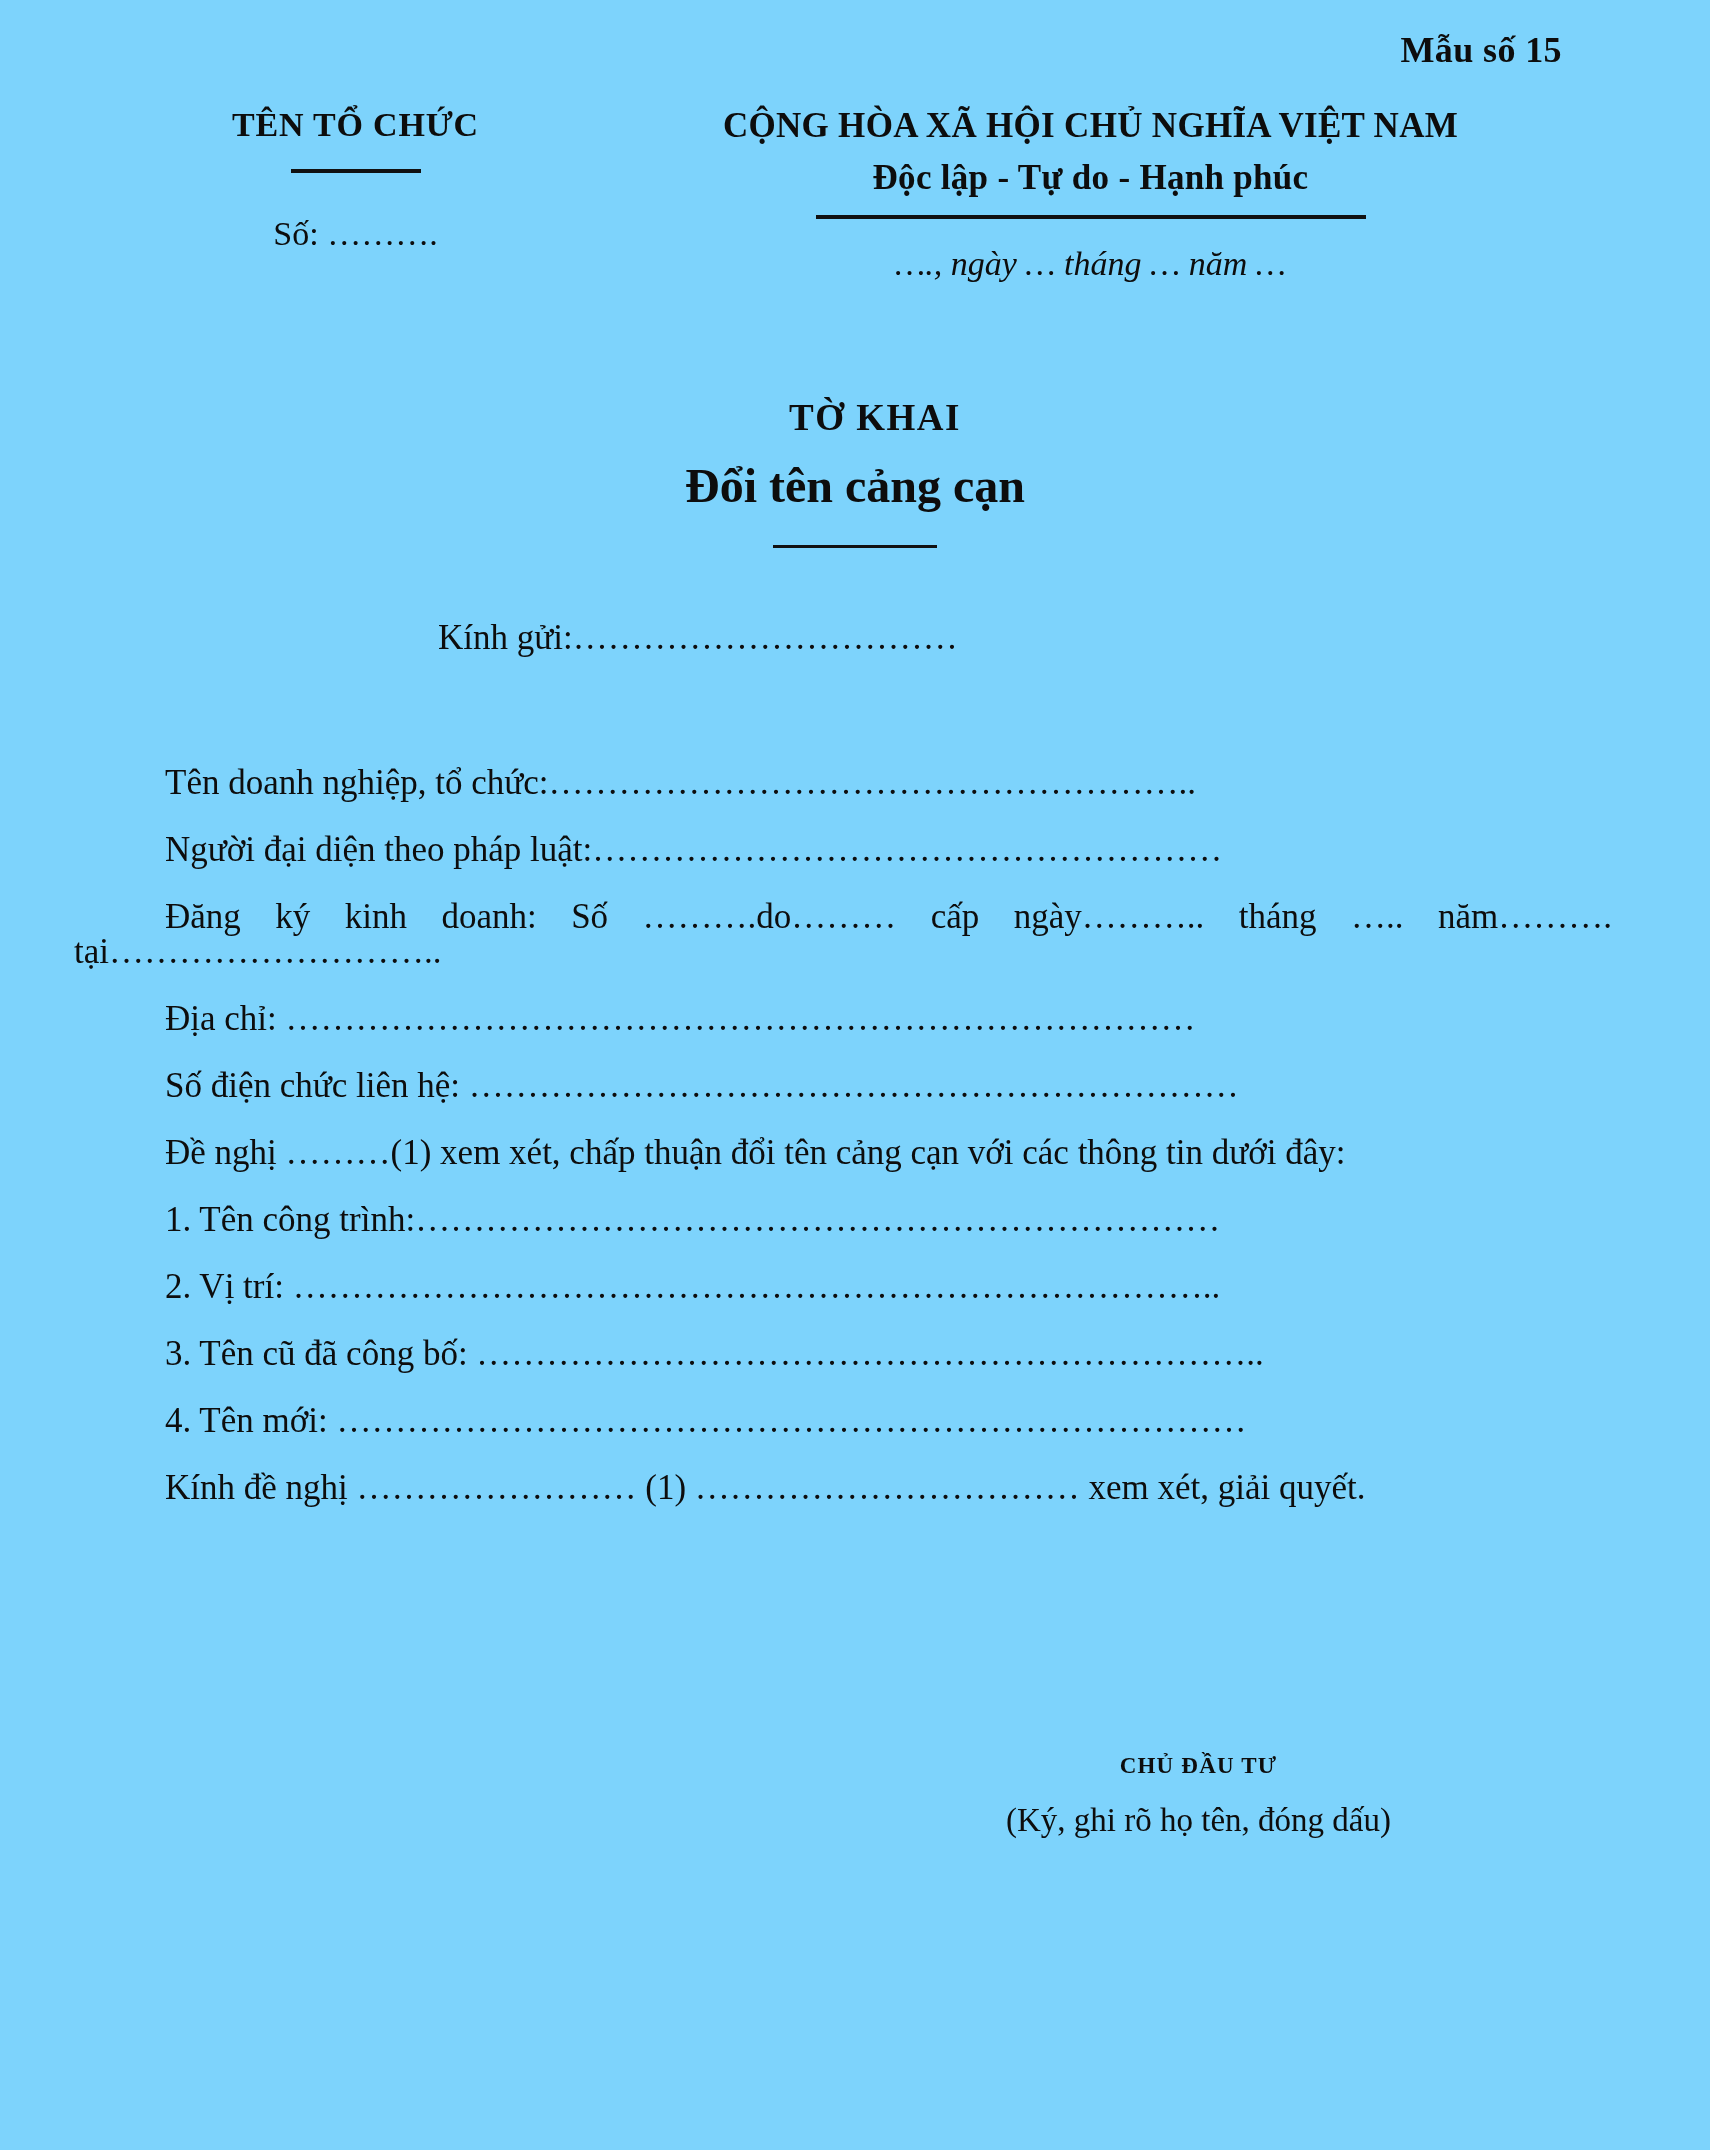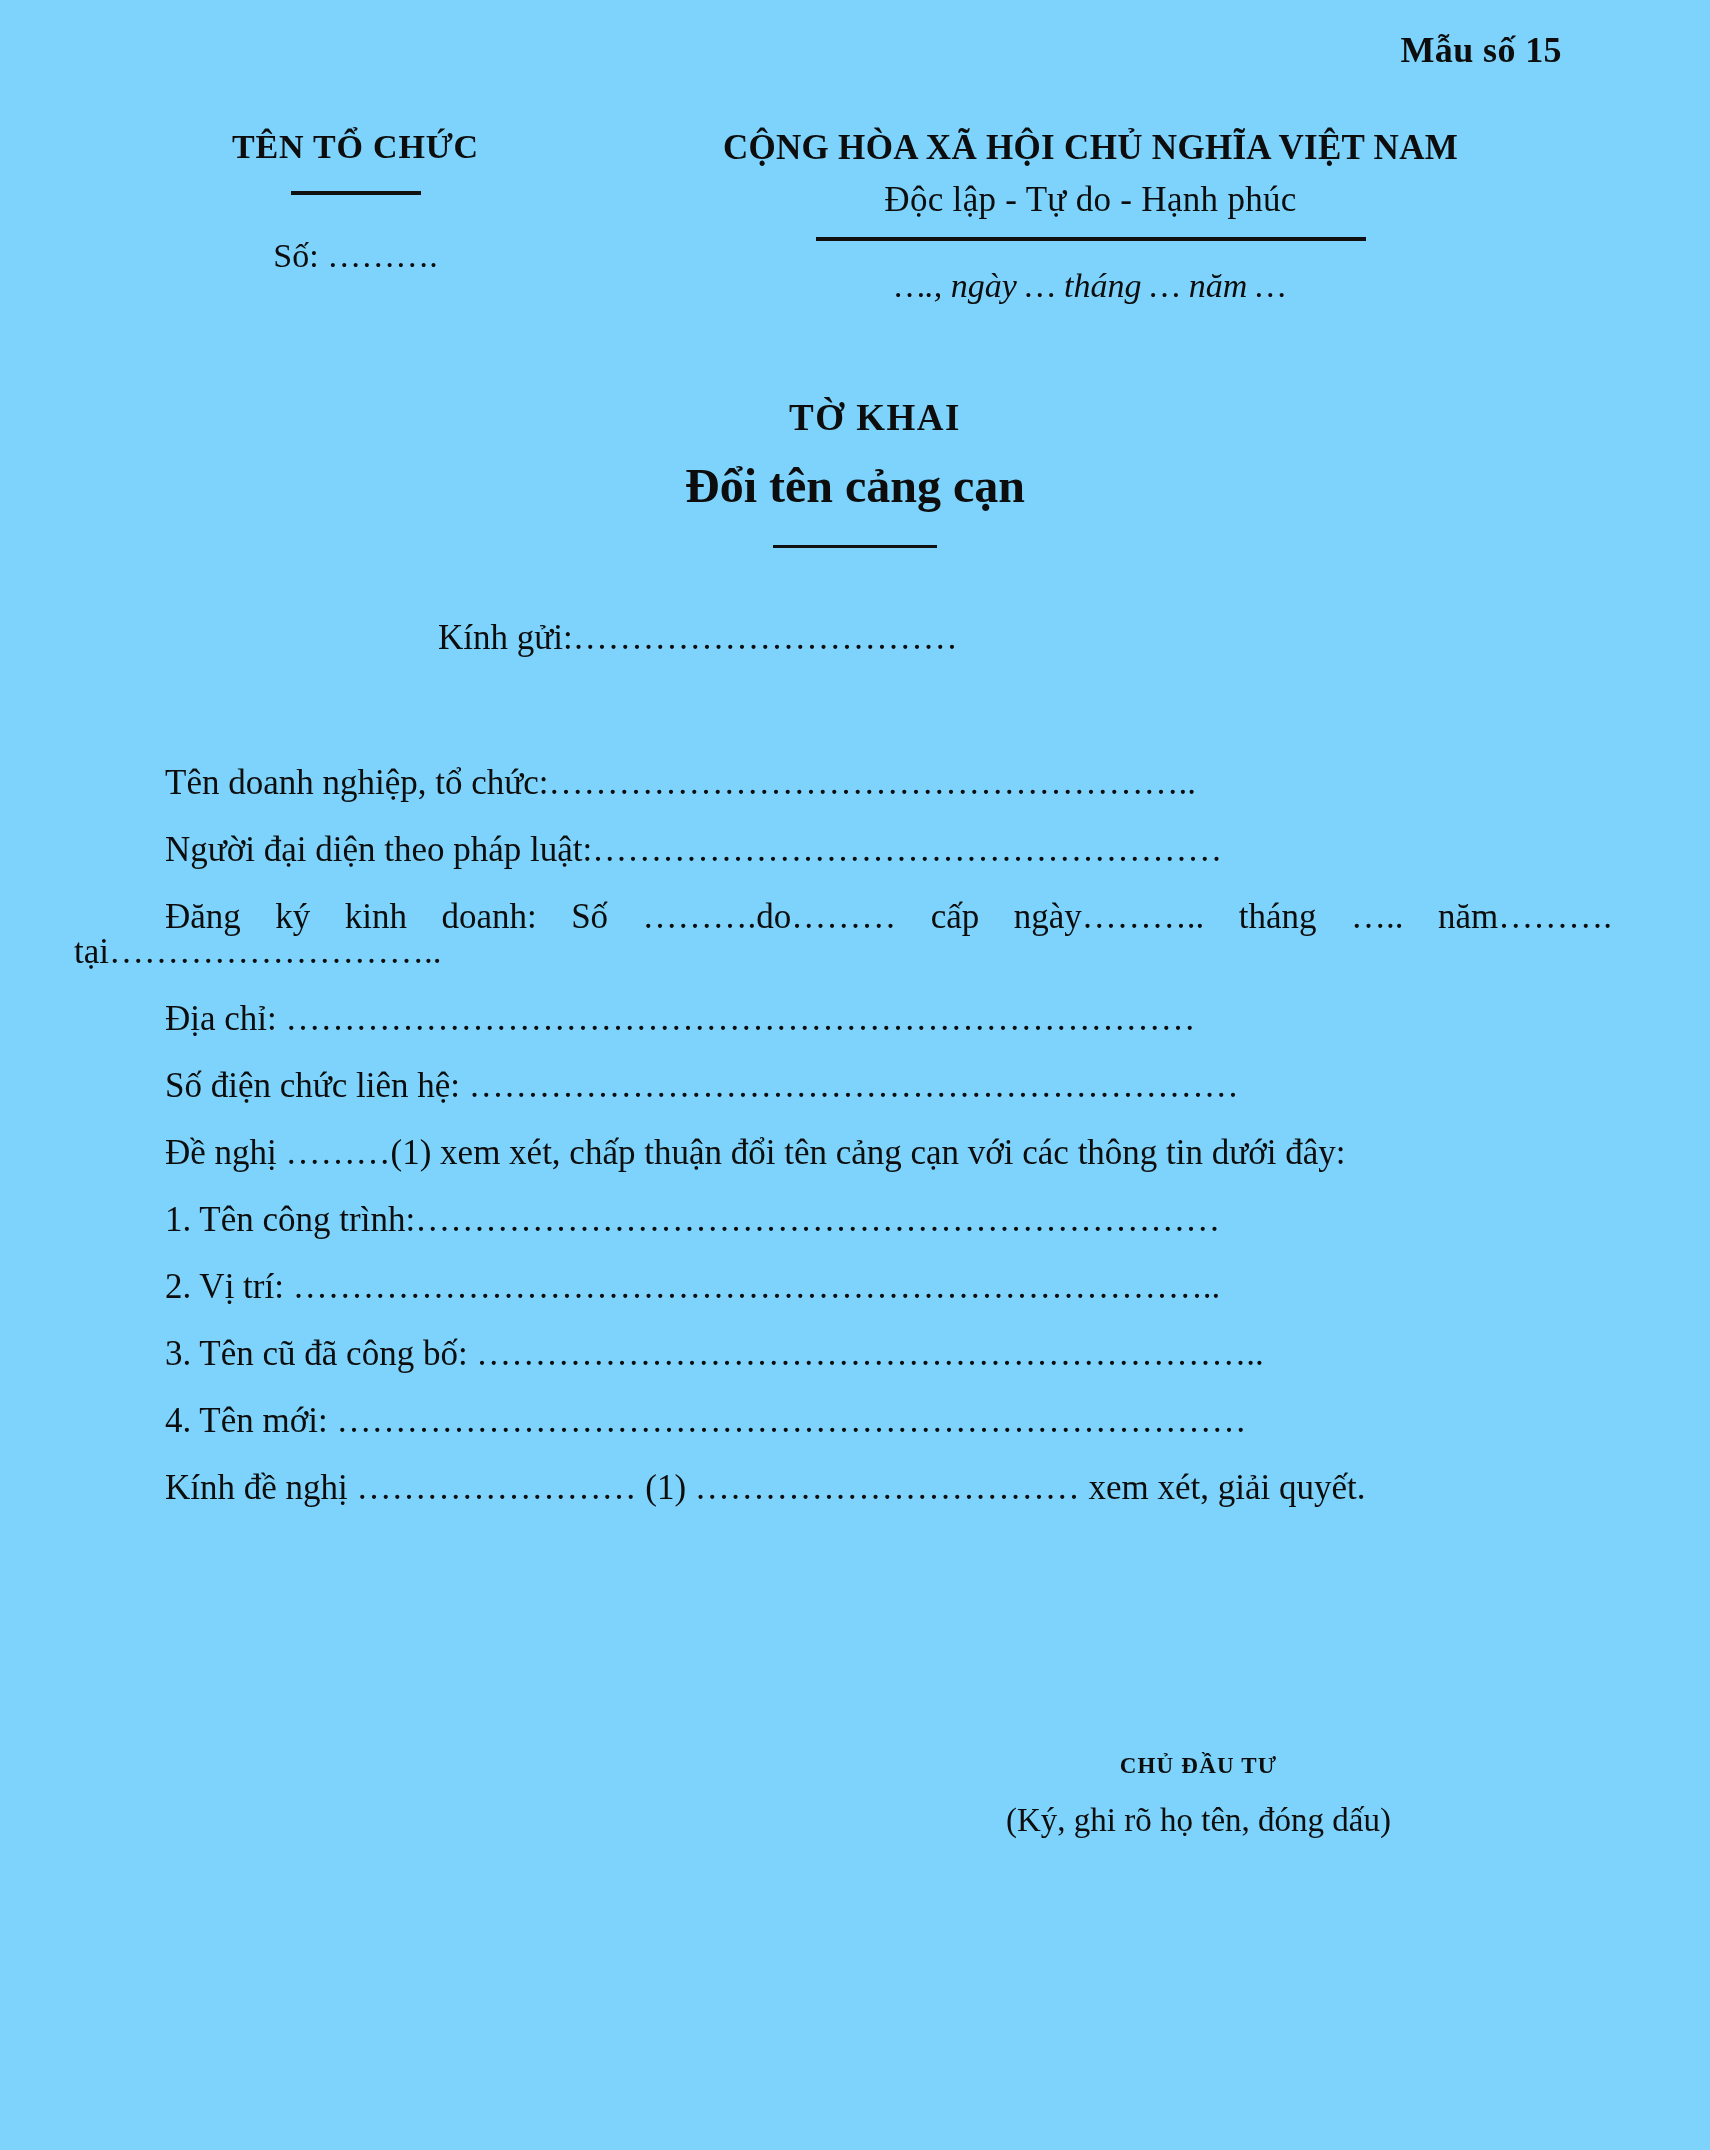--- a/index.html
+++ b/index.html
@@ -33,21 +33,21 @@
     font-size: 36px;
     font-weight: 700;
     letter-spacing: 0.4px;
     white-space: nowrap;
   }
 
   
   .header {
     position: absolute;
     left: 0;
-    top: 128px;
+    top: 106px;
     width: 1510px;
     height: 232px;
   }
   .org-col {
     position: absolute;
     left: 116px;
     top: 0;
     width: 479px;
     text-align: center;
   }
@@ -78,21 +78,21 @@
     text-align: center;
   }
   .nation-line1 {
     font-size: 35px;
     font-weight: 700;
     letter-spacing: 0.3px;
     white-space: nowrap;
   }
   .nation-line2 {
     font-size: 35px;
-    font-weight: 400;
+    font-weight: 700;
     margin-top: 12.4px;
     letter-spacing: 0.3px;
     white-space: nowrap;
   }
   .rule-medium {
     width: 550px;
     height: 3.9px;
     background: #111;
     margin: 17px auto 0 auto;
   }

